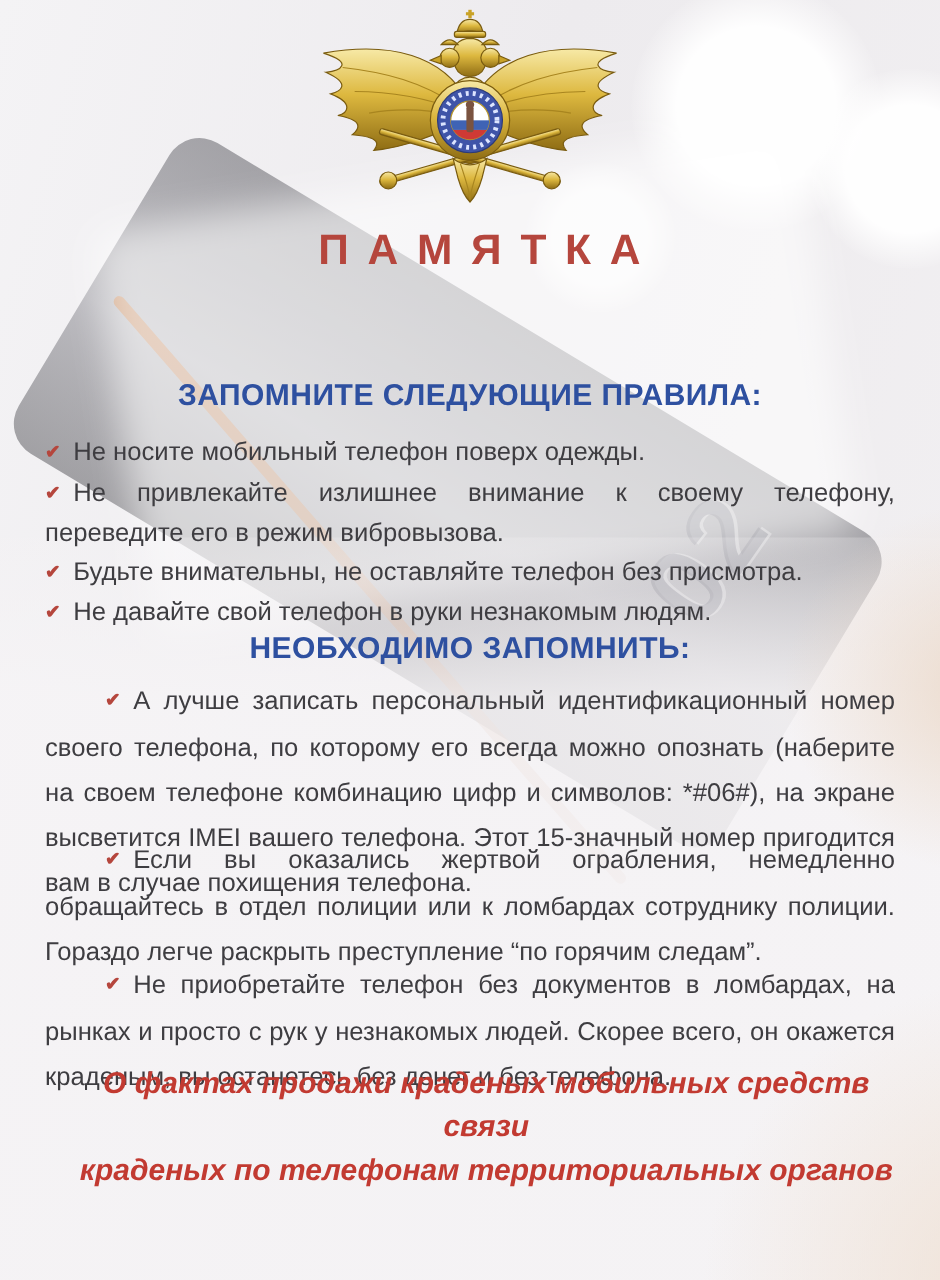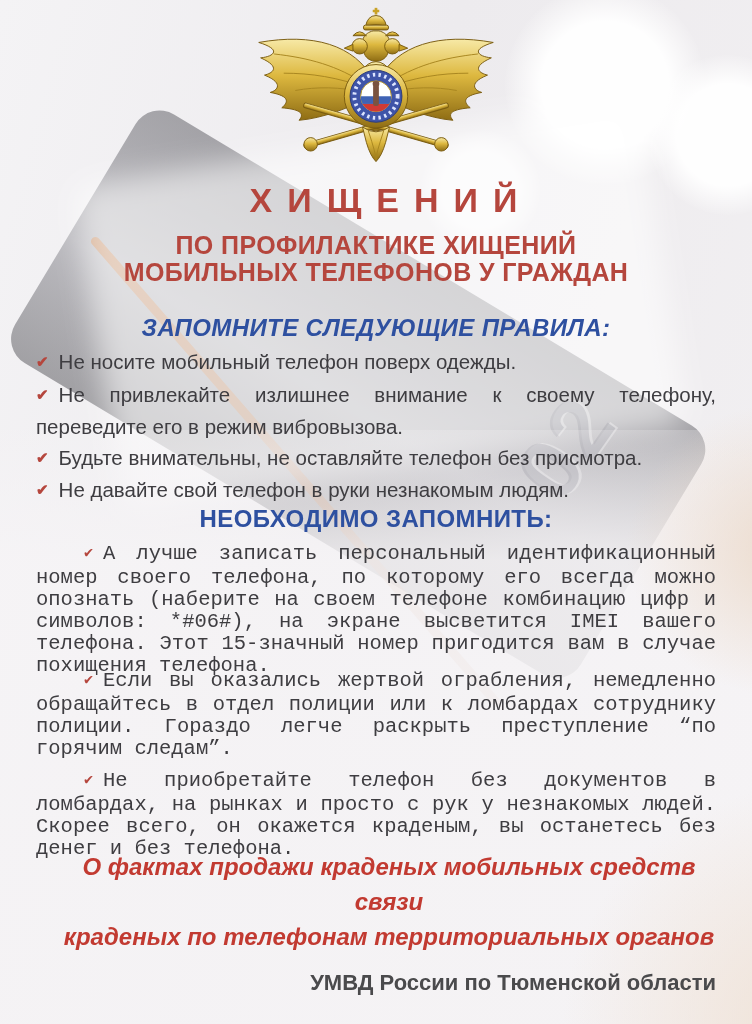--- a/index.html
+++ b/index.html
@@ -61,34 +61,33 @@
     letter-spacing:15px;padding-left:15px;
   }
   .subtitle{
     top:232px;text-align:center;
     color:#b5463d;font-size:25px;font-weight:bold;line-height:27px;
     letter-spacing:.4px;
   }
   .h-blue{
     text-align:center;color:#2e50a0;font-size:24px;font-weight:bold;letter-spacing:.4px;
   }
-  .h-rules{top:314px;font-style:italic;}
+  .h-rules{top:303px;}
   .h-remember{top:505px;}
   .rules{top:347px;}
   .rule{
     color:#3e3d41;font-size:20.5px;line-height:30.5px;text-align:justify;
   }
   .check{
     color:#b5463d;font-size:15px;font-weight:bold;margin-right:10px;
     position:relative;top:-2px;
   }
   .para{
-    color:#3e3d41;font-size:20.5px;line-height:22px;text-align:justify;
+    color:#3e3d41;font-size:20.5px;line-height:36px;text-align:justify;
     text-indent:48px;
-    font-family:Liberation Mono, monospace;
   }
   .para1{top:543px;}
   .para2{top:670px;}
   .para3{top:770px;}
   .notice{
     top:849px;text-align:center;
     color:#c23a31;font-size:24px;font-weight:bold;font-style:italic;
     line-height:35px;
     margin-left:13px;
   }
@@ -158,26 +157,22 @@
         <g clip-path="url(#innerCircle)" stroke="none">
           <rect x="114" y="96" width="32" height="8" fill="#3f63b5"></rect>
           <rect x="114" y="104" width="32" height="8" fill="#cf3a35"></rect>
           <rect x="127" y="84" width="6" height="22" rx="2" fill="#7a5340"></rect>
           <circle cx="130" cy="83" r="3.5" fill="#7a5340"></circle>
         </g>
       </g>
     </svg>
   </div>
 
-  <div class="tx title">ХИЩЕНИЙ</div>
-
-  <div class="tx subtitle">
-    <div>ПО ПРОФИЛАКТИКЕ ХИЩЕНИЙ</div>
-    <div>МОБИЛЬНЫХ ТЕЛЕФОНОВ У ГРАЖДАН</div>
-  </div>
+  <div class="tx title">ПАМЯТКА</div>
+
 
   <div class="tx h-blue h-rules">ЗАПОМНИТЕ СЛЕДУЮЩИЕ ПРАВИЛА:</div>
 
   <div class="tx rules">
     <div class="rule">
       <span class="check">✔</span><span>Не носите мобильный телефон поверх одежды.</span>
     </div>
     <div class="rule">
       <span class="check">✔</span><span>Не привлекайте излишнее внимание к своему телефону, переведите его в режим вибровызова.</span>
     </div>
@@ -199,15 +194,14 @@
   </div>
   <div class="tx para para3">
     <span class="check">✔</span><span>Не приобретайте телефон без документов в ломбардах, на рынках и просто с рук у незнакомых людей. Скорее всего, он окажется краденым, вы останетесь без денег и без телефона.</span>
   </div>
 
   <div class="tx notice">
     <div>О фактах продажи краденых мобильных средств связи</div>
     <div>краденых по телефонам территориальных органов</div>
   </div>
 
-  <div class="tx footer">УМВД России по Тюменской области</div>
 
 </div>
 
 </body></html>

